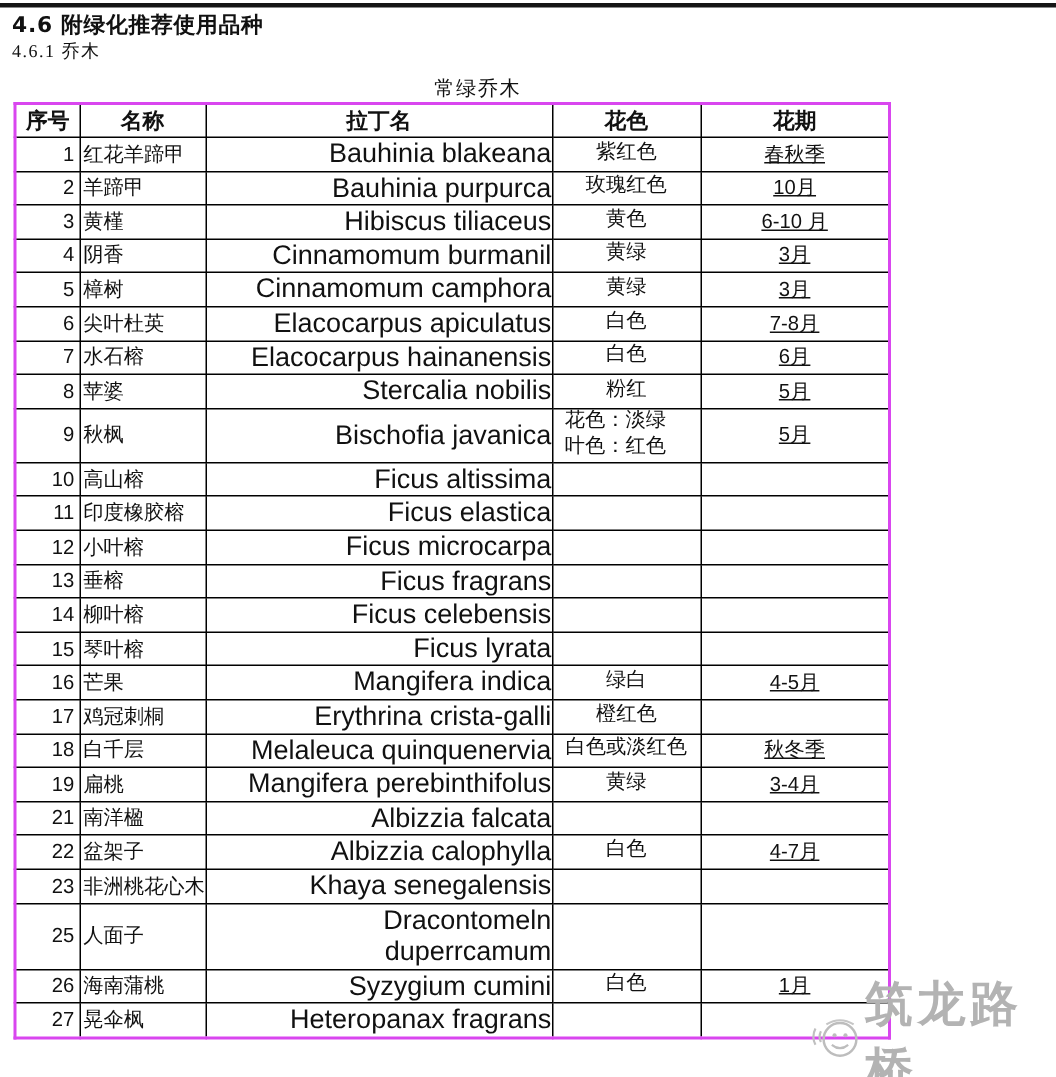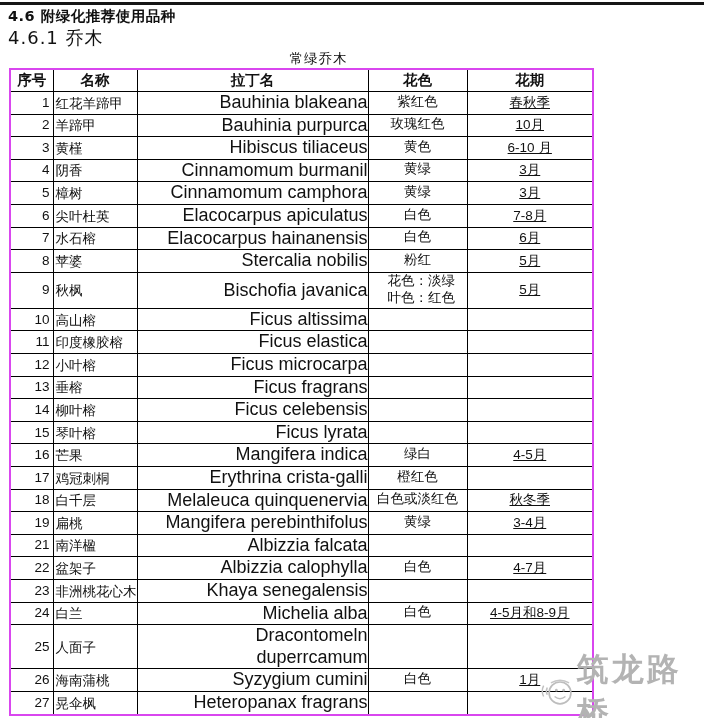--- a/index.html
+++ b/index.html
@@ -3,21 +3,21 @@
 <meta charset="utf-8">
 <style>
   html,body { margin:0; padding:0; }
   body {
     width:704px; height:718px; background:#ffffff; position:relative;
     font-family:"DejaVu Sans","Liberation Sans",sans-serif; color:#111;
     overflow:hidden;
   }
   .top-rule { position:absolute; left:0; top:2px; width:704px; height:3px; background:#151515; }
   .section-title { position:absolute; left:8px; top:7px; font-size:14.5px; font-weight:bold; letter-spacing:0.5px; }
-  .subsection-title { position:absolute; left:8px; top:26px; font-size:18px; letter-spacing:1px; }
+  .subsection-title { position:absolute; left:8px; top:26px; font-size:12px; letter-spacing:1px;font-family:Liberation Serif, serif; }
   .table-caption { position:absolute; left:27px; top:50px; width:583px; text-align:center; font-size:13.5px; letter-spacing:1px; }
 
   table.tree-table {
     position:absolute; left:9px; top:68px; width:583px;
     border-collapse:collapse; table-layout:fixed;
     border:2px solid #d946ef;
   }
   .tree-table th, .tree-table td { border:1px solid #000; overflow:hidden; }
   .tree-table th {
     font-size:14.5px; font-weight:bold; height:21px; text-align:center; padding:0;
@@ -26,21 +26,21 @@
     font-size:13.5px; height:20px; line-height:1.2; padding:0 0;
   }
   col.w-no { width:43px; } col.w-name { width:84px; } col.w-latin { width:231px; }
   col.w-color { width:99px; } col.w-period { width:126px; }
 
   td.c-no { text-align:right; padding-right:3px; font-family:"Liberation Sans",sans-serif; }
   td.c-name { text-align:left; padding-left:2px; word-break:break-all; }
   td.c-latin { text-align:right; padding-left:4px; font-family:"Liberation Sans",sans-serif; font-size:18px; }
   td.c-color { text-align:center;font-family:Liberation Mono, monospace; }
   td.c-period { text-align:center; font-family:"Liberation Sans",sans-serif;text-decoration:underline; }
-  td.multiline { white-space:pre-line; text-align:left; padding-left:19px; line-height:1.3; }
+  td.multiline { white-space:pre-line; text-align:left; padding-left:8px; line-height:1.3; }
 
   .watermark {
     position:absolute; left:540px; top:670px; height:44px;
     display:flex; align-items:center; gap:4px; z-index:5;
   }
   .watermark-text {
     font-size:32px; letter-spacing:3px; color:#b3b3b3; font-weight:bold;
   }
   .mascot { width:36px; height:38px; }
 </style>
@@ -220,27 +220,20 @@
         <td class="c-period">4-7月</td>
       </tr>
       <tr>
         <td class="c-no">23</td>
         <td class="c-name">非洲桃花心木</td>
         <td class="c-latin">Khaya senegalensis</td>
         <td class="c-color"></td>
         <td class="c-period"></td>
       </tr>
       <tr>
-        <td class="c-no">24</td>
-        <td class="c-name">白兰</td>
-        <td class="c-latin">Michelia alba</td>
-        <td class="c-color">白色</td>
-        <td class="c-period">4-5月和8-9月</td>
-      </tr>
-      <tr>
         <td class="c-no">25</td>
         <td class="c-name">人面子</td>
         <td class="c-latin">Dracontomeln duperrcamum</td>
         <td class="c-color"></td>
         <td class="c-period"></td>
       </tr>
       <tr>
         <td class="c-no">26</td>
         <td class="c-name">海南蒲桃</td>
         <td class="c-latin">Syzygium cumini</td>

